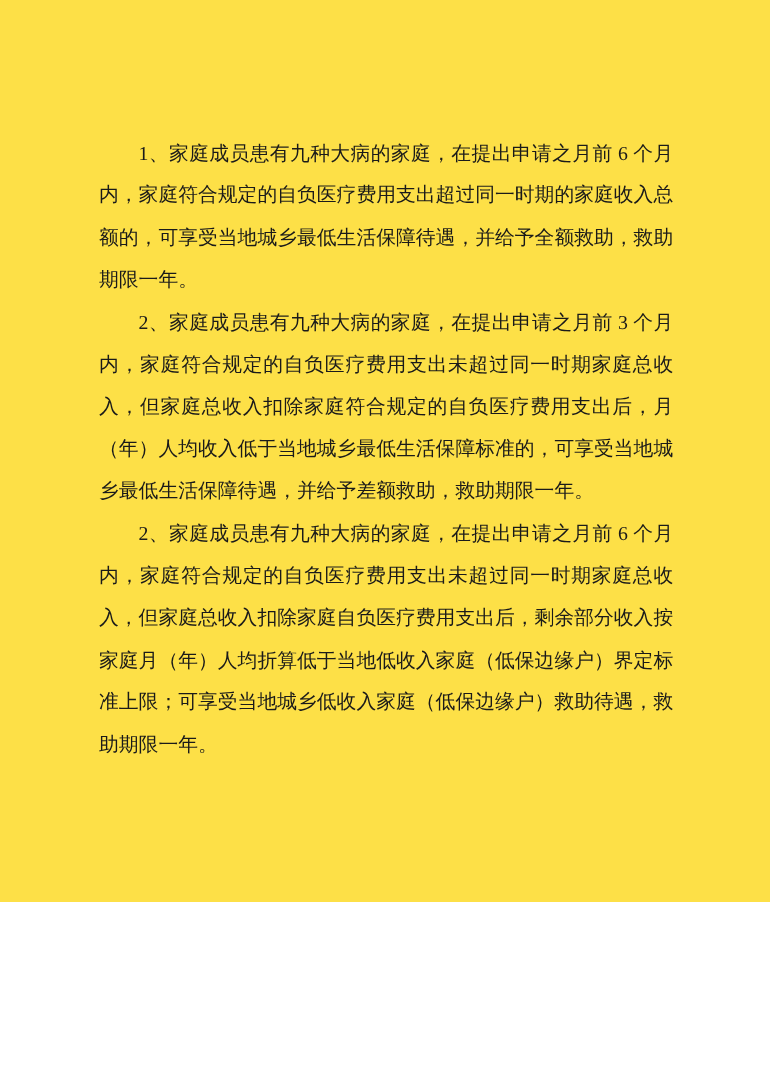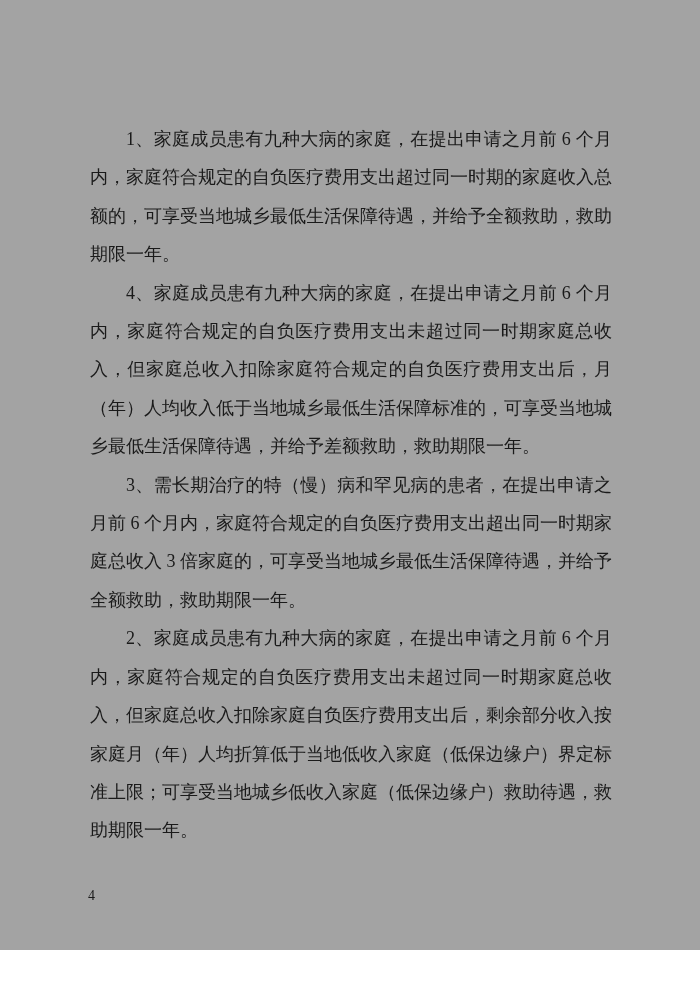--- a/index.html
+++ b/index.html
@@ -3,22 +3,22 @@
 <meta charset="utf-8">
 <style>
   html, body {
     margin: 0;
     padding: 0;
     background: #ffffff;
   }
   .page {
     position: relative;
     width: 700px;
-    height: 950px;
-    background: #a3a3a3;
+    height: 820px;
+    background: #fde047;
     overflow: hidden;
     font-family: "Liberation Serif", "DejaVu Serif", serif;
   }
   .doc-body {
     position: absolute;
     left: 90px;
     top: 120px;
     width: 522px;
   }
   .para {
@@ -40,18 +40,17 @@
     line-height: 20px;
     color: #1a1a1a;
   }
 </style>
 </head>
 <body>
 
 <div class="page">
   <div class="doc-body">
     <p class="para">1、家庭成员患有九种大病的家庭，在提出申请之月前 6 个月内，家庭符合规定的自负医疗费用支出超过同一时期的家庭收入总额的，可享受当地城乡最低生活保障待遇，并给予全额救助，救助期限一年。</p>
-    <p class="para">4、家庭成员患有九种大病的家庭，在提出申请之月前 6 个月内，家庭符合规定的自负医疗费用支出未超过同一时期家庭总收入，但家庭总收入扣除家庭符合规定的自负医疗费用支出后，月（年）人均收入低于当地城乡最低生活保障标准的，可享受当地城乡最低生活保障待遇，并给予差额救助，救助期限一年。</p>
-    <p class="para">3、需长期治疗的特（慢）病和罕见病的患者，在提出申请之月前 6 个月内，家庭符合规定的自负医疗费用支出超出同一时期家庭总收入 3 倍家庭的，可享受当地城乡最低生活保障待遇，并给予全额救助，救助期限一年。</p>
+    <p class="para">2、家庭成员患有九种大病的家庭，在提出申请之月前 3 个月内，家庭符合规定的自负医疗费用支出未超过同一时期家庭总收入，但家庭总收入扣除家庭符合规定的自负医疗费用支出后，月（年）人均收入低于当地城乡最低生活保障标准的，可享受当地城乡最低生活保障待遇，并给予差额救助，救助期限一年。</p>
     <p class="para">2、家庭成员患有九种大病的家庭，在提出申请之月前 6 个月内，家庭符合规定的自负医疗费用支出未超过同一时期家庭总收入，但家庭总收入扣除家庭自负医疗费用支出后，剩余部分收入按家庭月（年）人均折算低于当地低收入家庭（低保边缘户）界定标准上限；可享受当地城乡低收入家庭（低保边缘户）救助待遇，救助期限一年。</p>
   </div>
   <div class="page-number">4</div>
 </div>
 
 </body></html>

